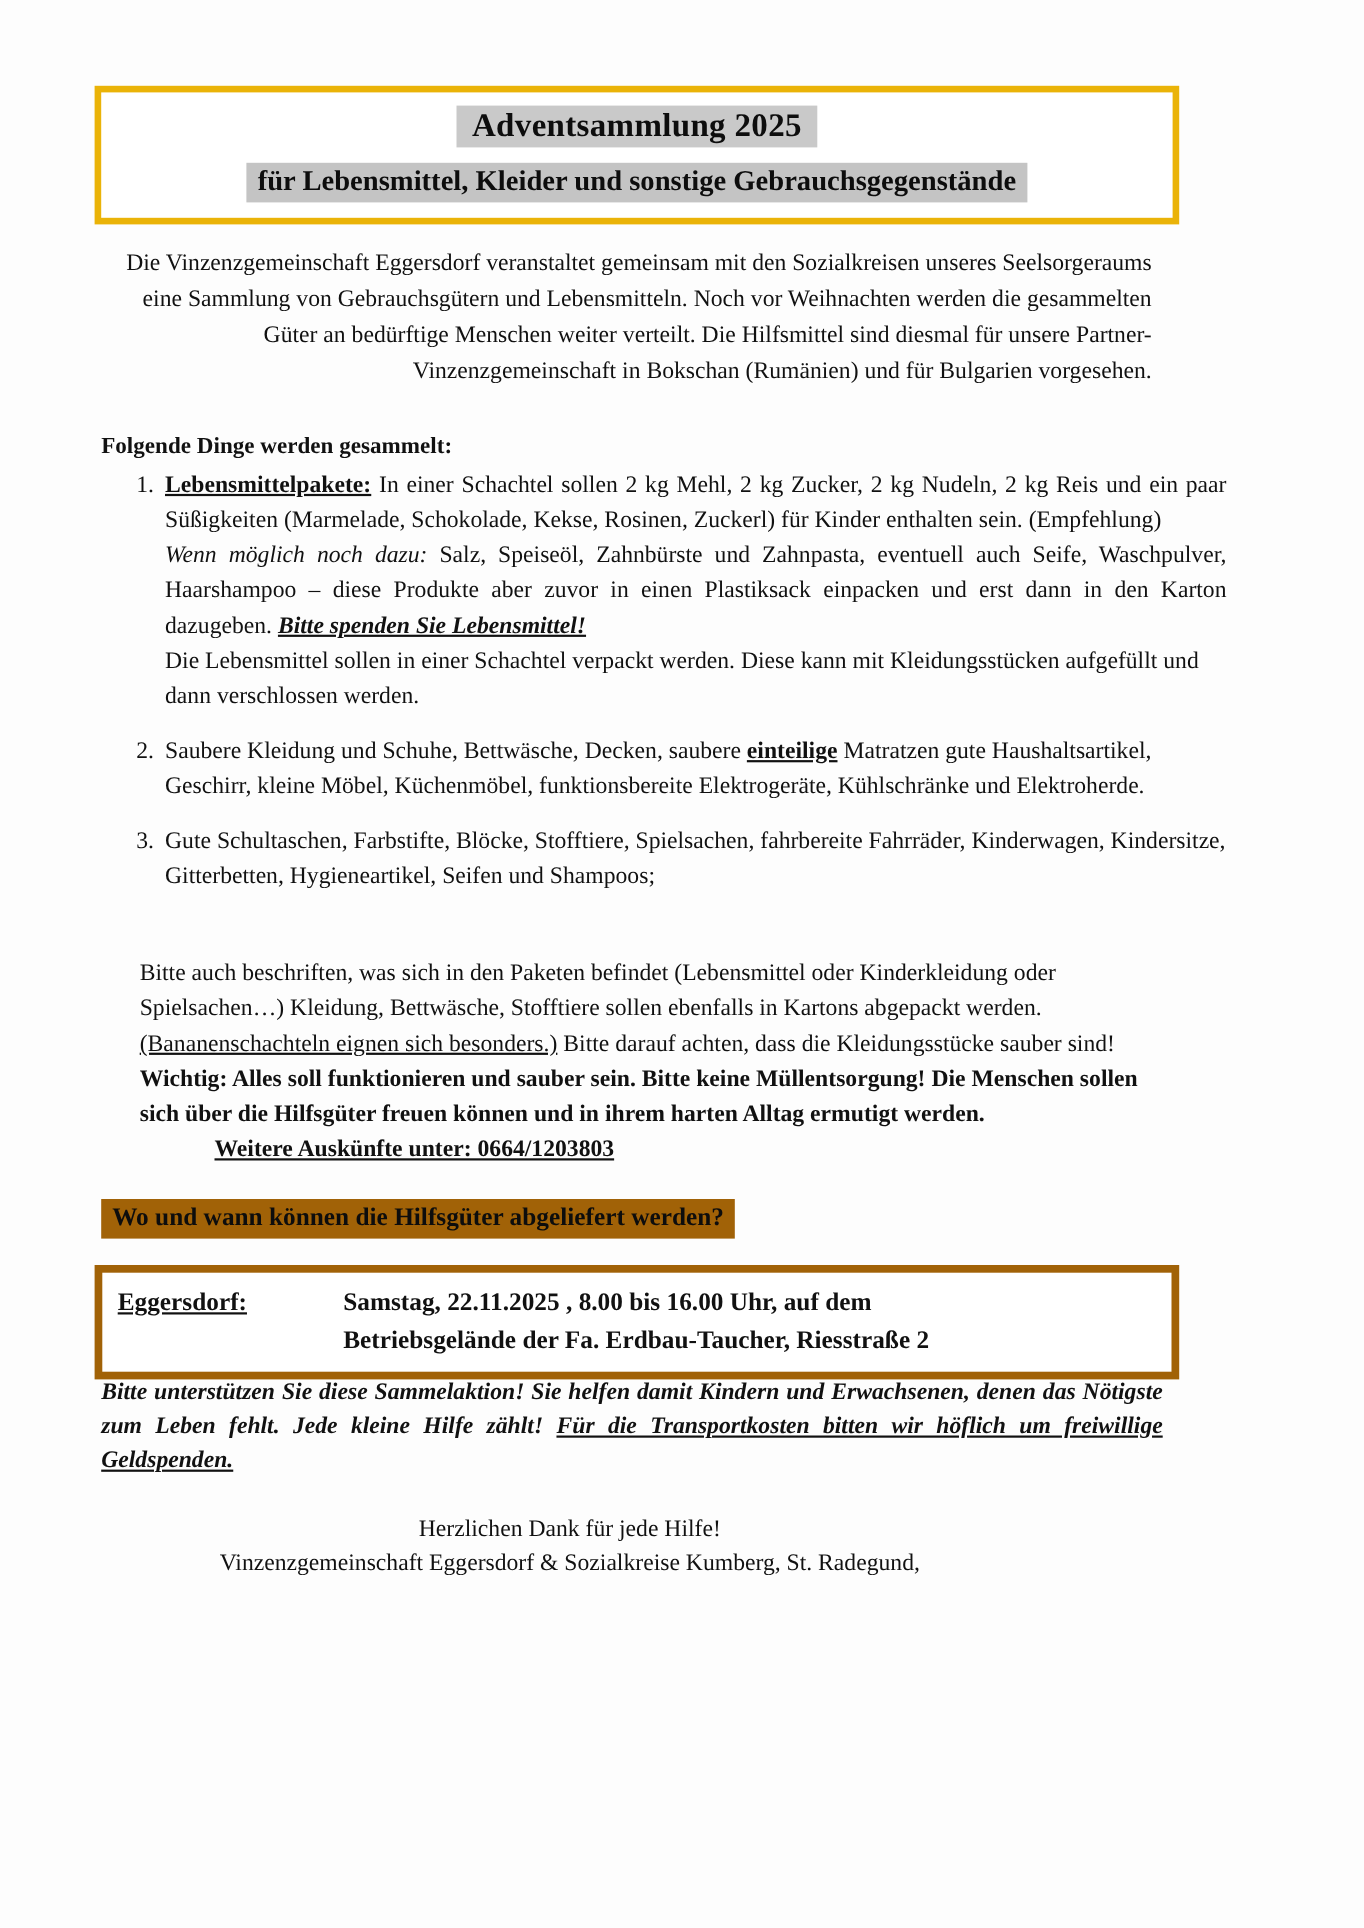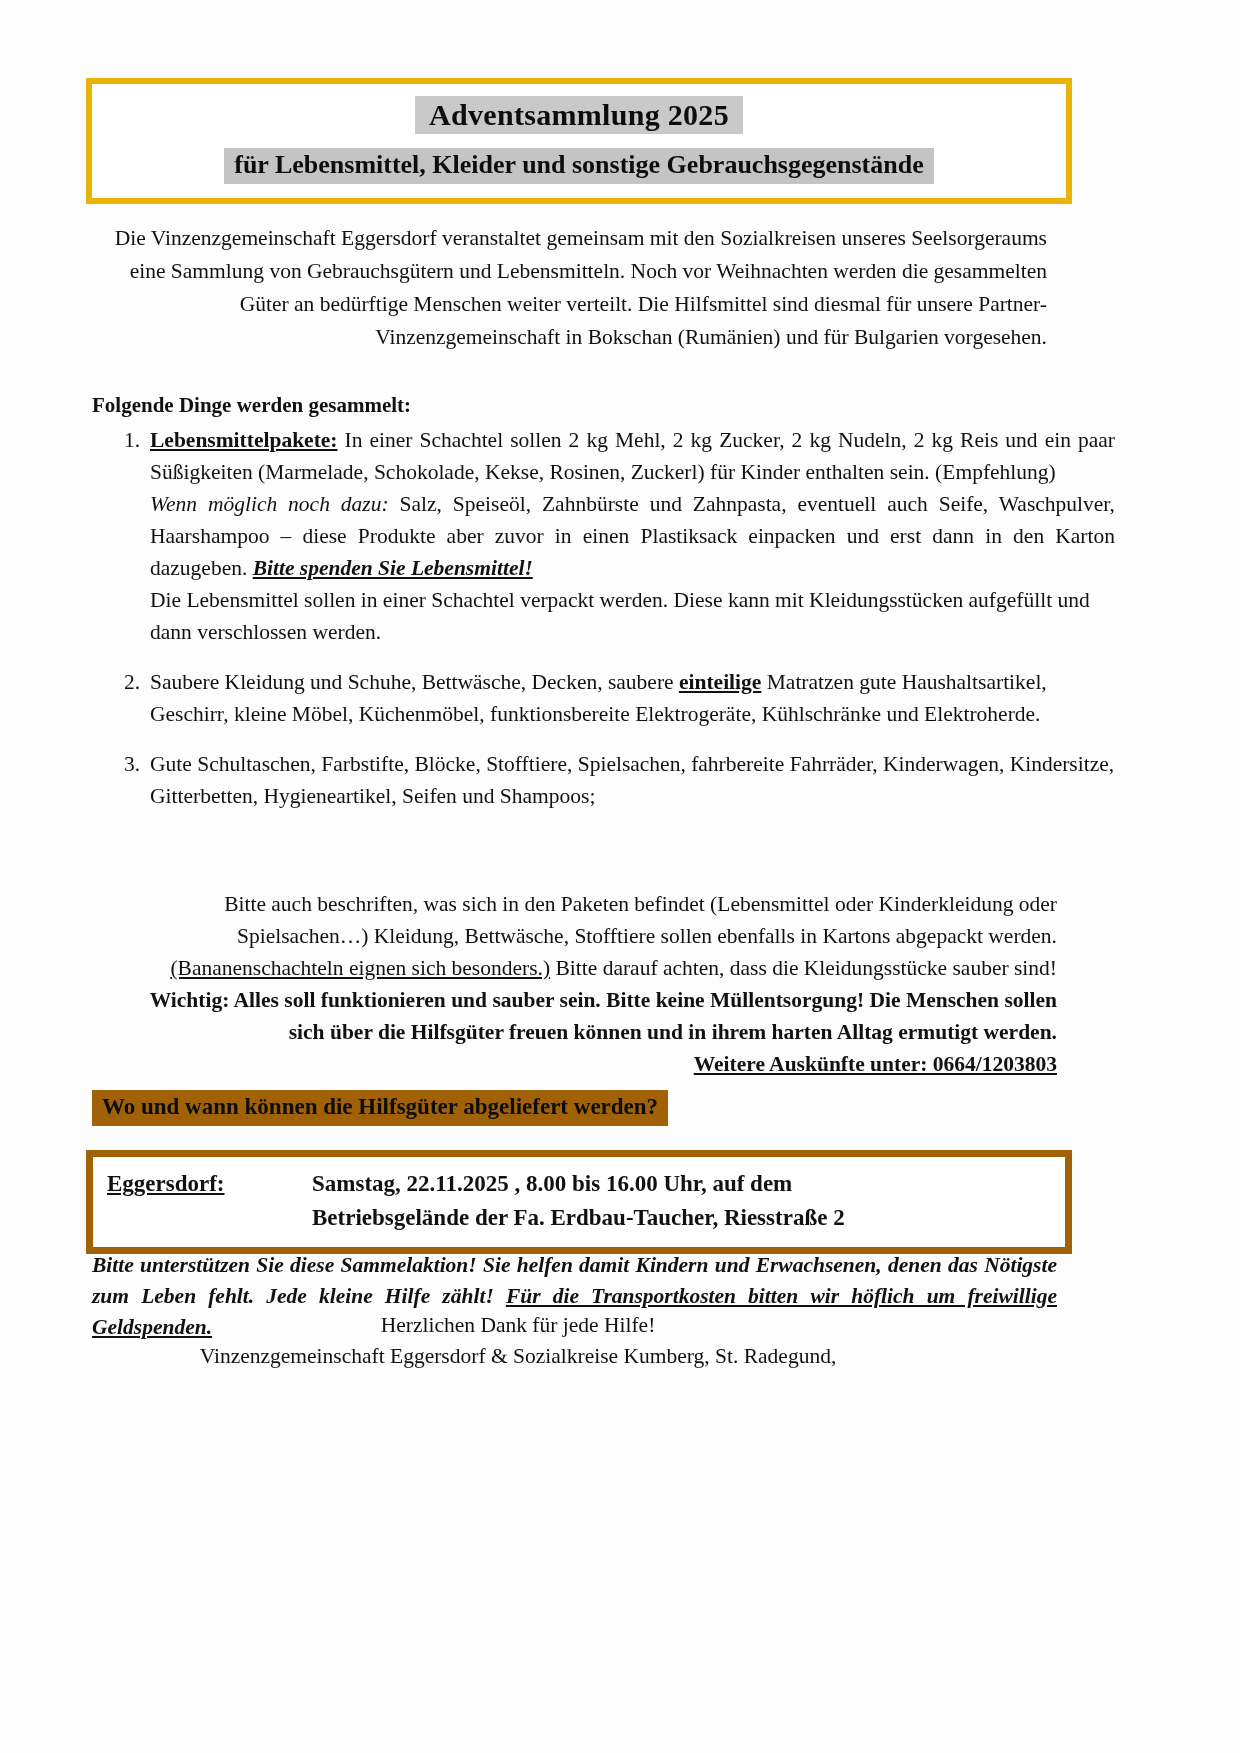--- a/index.html
+++ b/index.html
@@ -112,32 +112,32 @@
 
   b.u  { font-weight: bold; text-decoration: underline; }
   i.em { font-style: italic; }
   .biu { font-weight: bold; font-style: italic; text-decoration: underline; }
   .uline { text-decoration: underline; }
   .bold { font-weight: bold; }
 
   .tail {
     position: absolute;
     left: 127px;
-    top: 888px;
+    top: 868px;
     width: 930px;
     font-size: 21.5px;
     line-height: 32px;
-    text-align: right;
+    text-align: left;
   }
   .tail .wichtig {
     font-weight: bold;
   }
   .phone-wrap {
     display: inline-block;
-    margin-left: 49px;
+    margin-left: 68px;
   }
 
   
   .question {
     position: absolute;
     left: 92px;
     top: 1090px;
   }
   .question .hl {
     display: inline-block;
@@ -187,21 +187,21 @@
     font-weight: bold;
     font-style: italic;
     line-height: 31px;
     text-align: justify;
   }
 
   
   .closing {
     position: absolute;
     left: 0;
-    top: 1310px;
+    top: 1374px;
     width: 1036px;
     text-align: center;
     font-size: 21.5px;
     line-height: 31px;
   }
 </style>
 </head>
 <body>
 
 <div class="page">

